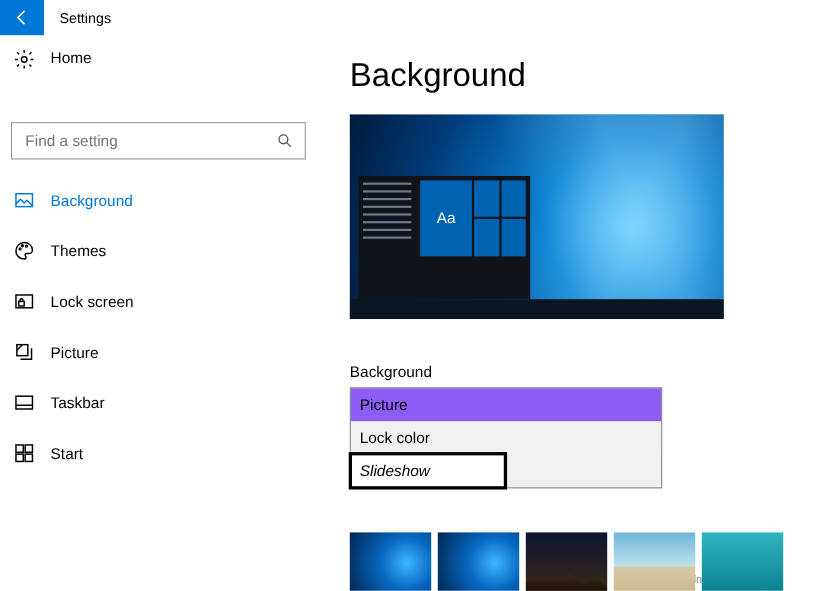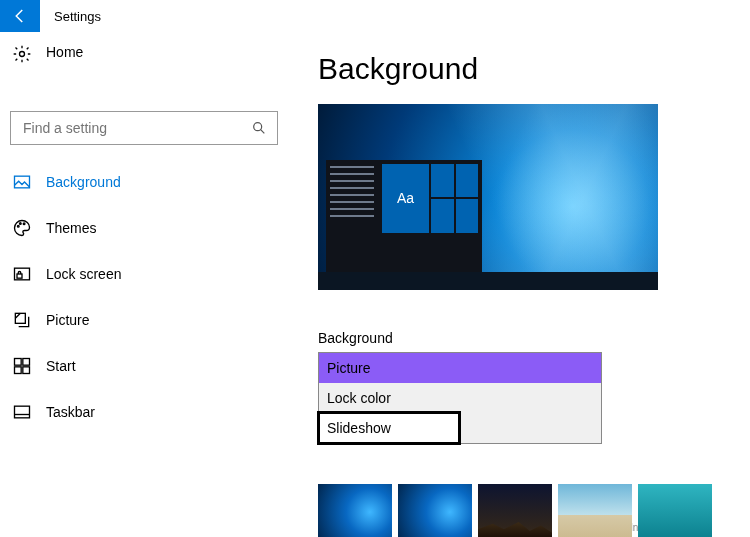--- a/index.html
+++ b/index.html
@@ -29,21 +29,21 @@
   .start-mini { position: absolute; left: 8px; bottom: 18px; width: 156px; height: 112px; background: #10131a; display: flex; }
   .start-list { width: 52px; display: flex; flex-direction: column; padding: 6px 4px; gap: 5px; }
   .start-list div { height: 2px; background: #6e7a8c; }
   .tiles { flex: 1; display: grid; grid-template-columns: repeat(4, 1fr); grid-template-rows: repeat(3, 1fr); gap: 2px; padding: 4px; }
   .tile { background: #0063b1; }
   .tile.big { grid-column: 1 / span 2; grid-row: 1 / span 2; display:flex; align-items:center; justify-content:center; color:#fff; font-size:14px; }
   .field-label { margin-top: 40px; font-size: 14px; }
   .dropdown { margin-top: 6px; width: 284px; border: 1px solid #888; background: #f0f0f0; position: relative; z-index: 10; }
   .dd-option { height: 30px; display: flex; align-items: center; padding: 0 8px; background: #f0f0f0; cursor: pointer; }
   .dd-option.selected { background: #8b5cf6; }
-  .dd-option.highlight { background: #fff; outline: 3px solid #000; outline-offset: -1px; width: 140px; }
+  .dd-option.highlight { background: #fff; outline: 3px solid #000; outline-offset: -1px; width: 140px; font-style: italic; }
   .thumbs { position: absolute; left: 30px; top: 452px; display: flex; gap: 6px; z-index: 5; }
   .thumb { width: 74px; height: 56px; background: #0a4d8c; }
   .thumb.win { background: radial-gradient(circle at 70% 50%, #3fb7ff 0%, #0868c2 40%, #00264f 100%); }
   .thumb.night { background: linear-gradient(180deg, #0d1430 0%, #3a2a16 100%); position:relative; }
   .thumb.night::after{content:"";position:absolute;left:0;right:0;bottom:0;height:18px;background:linear-gradient(180deg,#3a2a16,#1a0d05);clip-path:polygon(0 100%,0 40%,20% 10%,35% 40%,55% 0,70% 50%,85% 20%,100% 60%,100% 100%);}
   .thumb.beach { background: linear-gradient(180deg,#6fb7d9 0%, #bde0ec 55%, #d6c9a6 56%, #cbb98e 100%); }
   .thumb.water { background: linear-gradient(180deg,#2fb5c1 0%, #0b7f8d 100%); }
   .watermark { position:absolute; right:6px; bottom:4px; font-size:10px; color:#888; }
 </style>
 </head>
@@ -117,36 +117,36 @@
                 <rect x="4" y="4" width="12" height="12"></rect>
                 <path d="M8 20h12V8"></path>
                 <path d="M4 10l6-6"></path>
               </svg>
           </span>
           <span>Picture</span>
         </div>
         <div class="nav-item">
           <span class="icon">
             <svg width="20" height="20" viewBox="0 0 24 24" fill="none" stroke="#000" stroke-width="1.6">
+                <rect x="3" y="5" width="18" height="14"></rect>
+                <line x1="3" y1="15" x2="21" y2="15"></line>
+              </svg>
+          </span>
+          <span>Taskbar</span>
+        </div>
+        <div class="nav-item">
+          <span class="icon">
+            <svg width="20" height="20" viewBox="0 0 24 24" fill="none" stroke="#000" stroke-width="1.6">
                 <rect x="3" y="3" width="8" height="8"></rect>
                 <rect x="13" y="3" width="8" height="8"></rect>
                 <rect x="3" y="13" width="8" height="8"></rect>
                 <rect x="13" y="13" width="8" height="8"></rect>
               </svg>
           </span>
           <span>Start</span>
-        </div>
-        <div class="nav-item">
-          <span class="icon">
-            <svg width="20" height="20" viewBox="0 0 24 24" fill="none" stroke="#000" stroke-width="1.6">
-                <rect x="3" y="5" width="18" height="14"></rect>
-                <line x1="3" y1="15" x2="21" y2="15"></line>
-              </svg>
-          </span>
-          <span>Taskbar</span>
         </div>
       </div>
     </div>
 
     <div class="content">
       <h1>Background</h1>
 
       <div class="preview">
         <div class="rays"></div>
         <div class="start-mini">

